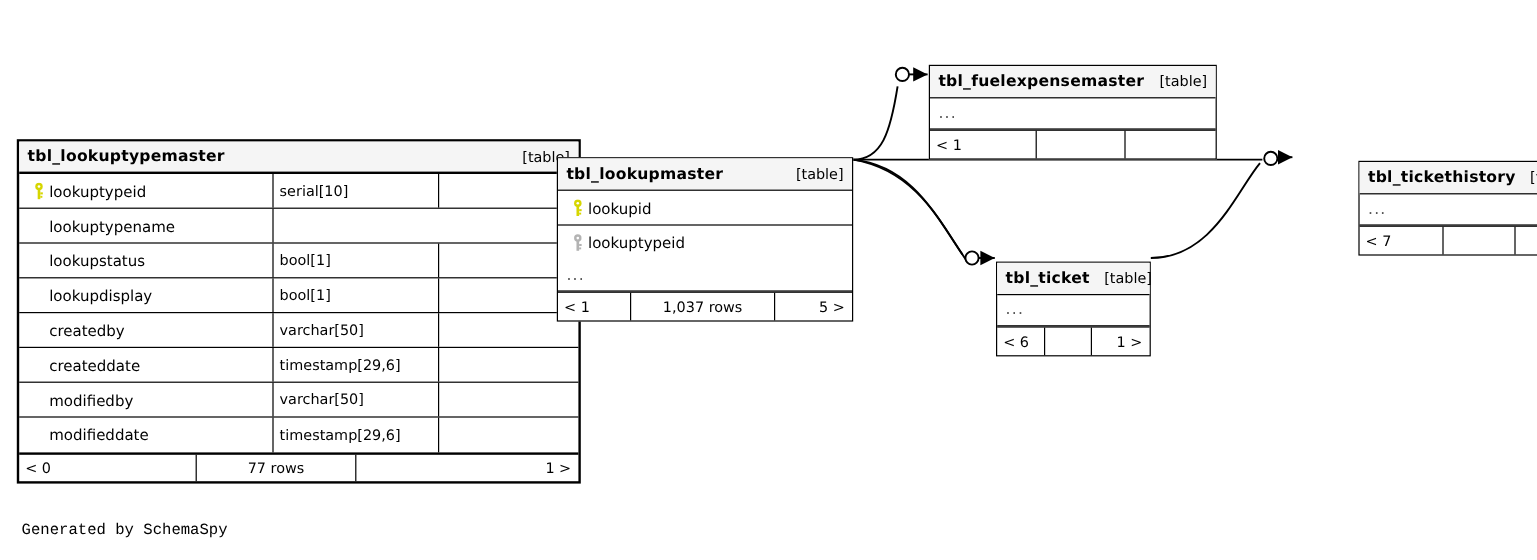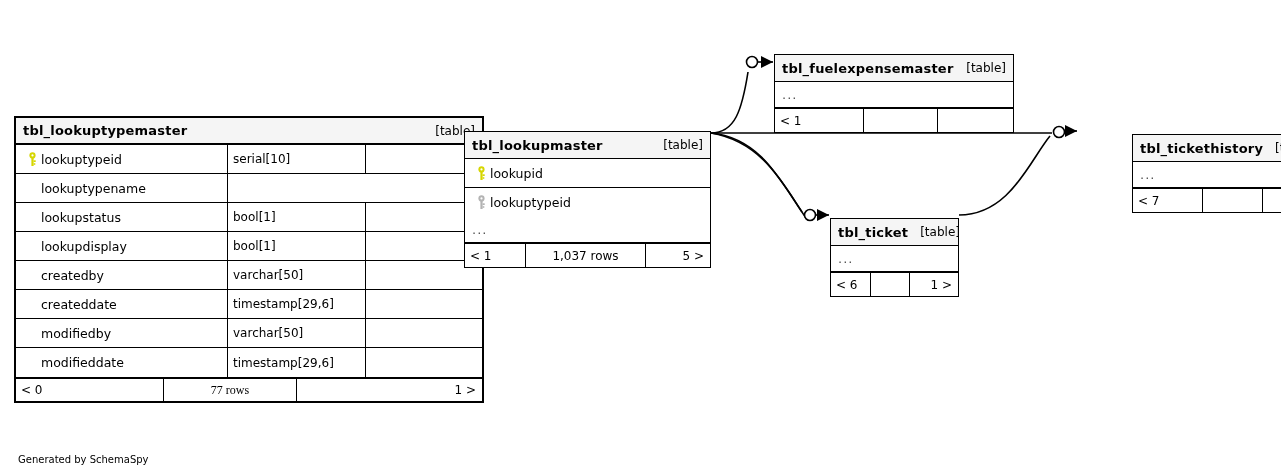--- a/index.html
+++ b/index.html
@@ -140,21 +140,21 @@
   .foot-cell:last-child { border-right: none; }
   .foot-left  { justify-content: flex-start; padding-left: 5px; }
   .foot-mid   { justify-content: center; }
   .foot-right { justify-content: flex-end; padding-right: 6px; }
 
   
   #node-lookuptypemaster { left: 14px;  top: 116px; width: 470px; }
   #node-lookuptypemaster .col-name { flex: 0 0 212px; }
   #node-lookuptypemaster .col-type { flex: 0 0 138px; }
   #node-lookuptypemaster .foot-left  { flex: 0 0 148px; }
-  #node-lookuptypemaster .foot-mid   { flex: 0 0 133px; font-family: Liberation Serif, serif; }
+  #node-lookuptypemaster .foot-mid   { flex: 0 0 133px; }
   #node-lookuptypemaster .foot-right { flex: 1 1 auto; }
 
   #node-lookupmaster { left: 464px; top: 87px; width: 247px; }
   #node-lookupmaster .col-name { flex: 1 1 auto; border-right: none; }
   #node-lookupmaster .foot-left  { flex: 0 0 61px; }
   #node-lookupmaster .foot-mid   { flex: 0 0 120px; }
   #node-lookupmaster .foot-right { flex: 1 1 auto; }
 
   #node-fuelexpensemaster { left: 774px; top: 10px; width: 240px; }
   #node-fuelexpensemaster .foot-left  { flex: 0 0 89px; }
@@ -167,24 +167,25 @@
   #node-ticket .foot-right { flex: 1 1 auto; }
 
   #node-tickethistory { left: 1132px; top: 90px; width: 190px; }
   #node-tickethistory .foot-left  { flex: 0 0 70px; }
   #node-tickethistory .foot-mid   { flex: 0 0 60px; }
   #node-tickethistory .foot-right { flex: 1 1 auto; }
 
   #caption {
     position: absolute;
     left: 18px;
-    top: 454px;
-    font-size: 10px;
+    top: 434px;
+    font-size: 13px;
     white-space: nowrap;
     z-index: 2;
+    font-family: Liberation Mono, monospace;
   }
 </style>
 </head>
 <body>
 
 <svg id="edges" viewBox="0 0 1281 467" width="1281" height="467">
   <defs>
     <marker id="crow" markerWidth="14" markerHeight="14" refX="13" refY="7" orient="auto" markerUnits="userSpaceOnUse">
       <path d="M13,7 L1,1 L1,13 Z" fill="#000000"></path>
     </marker>

